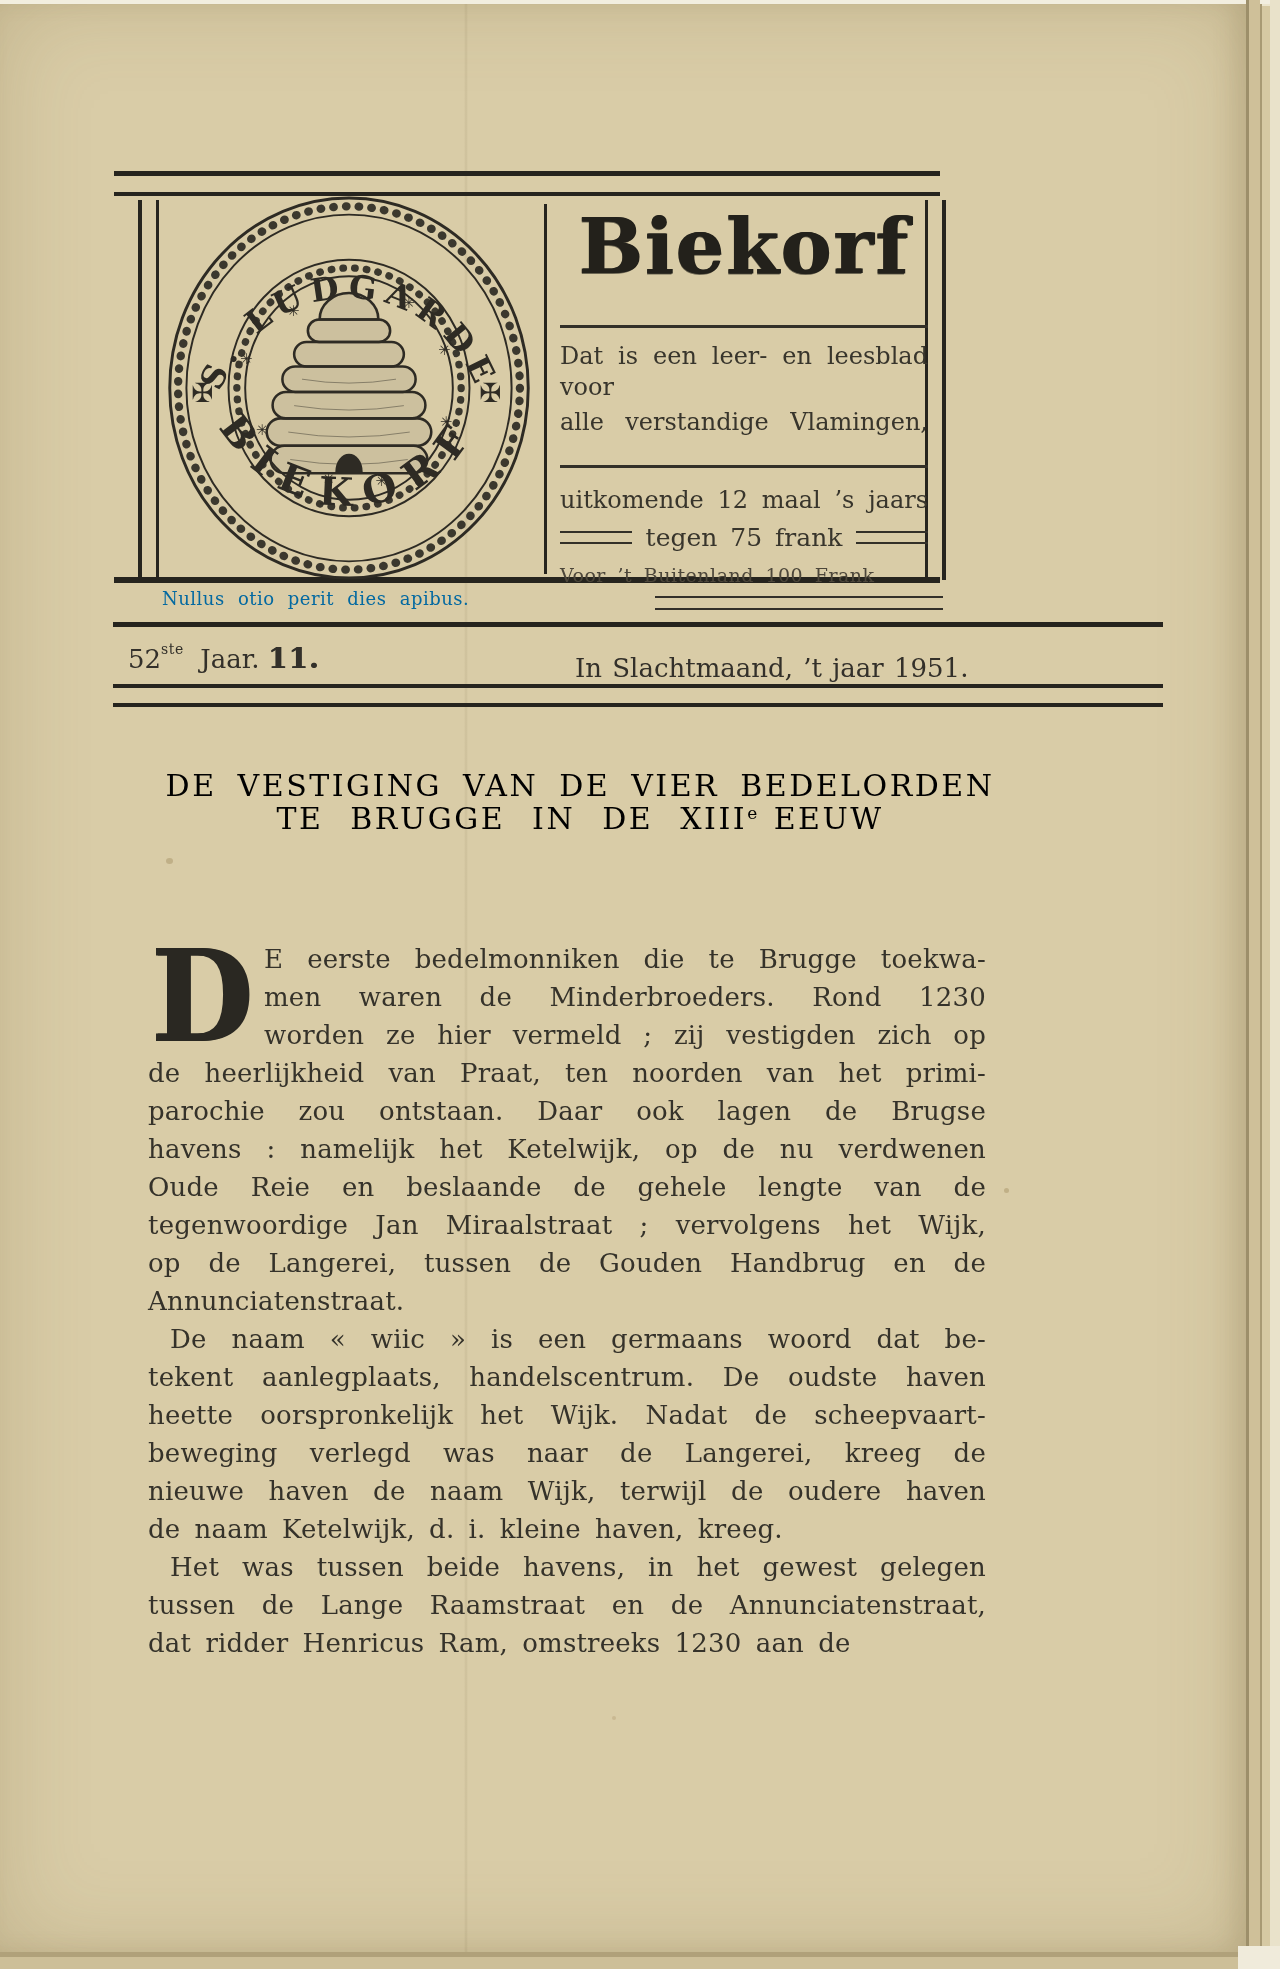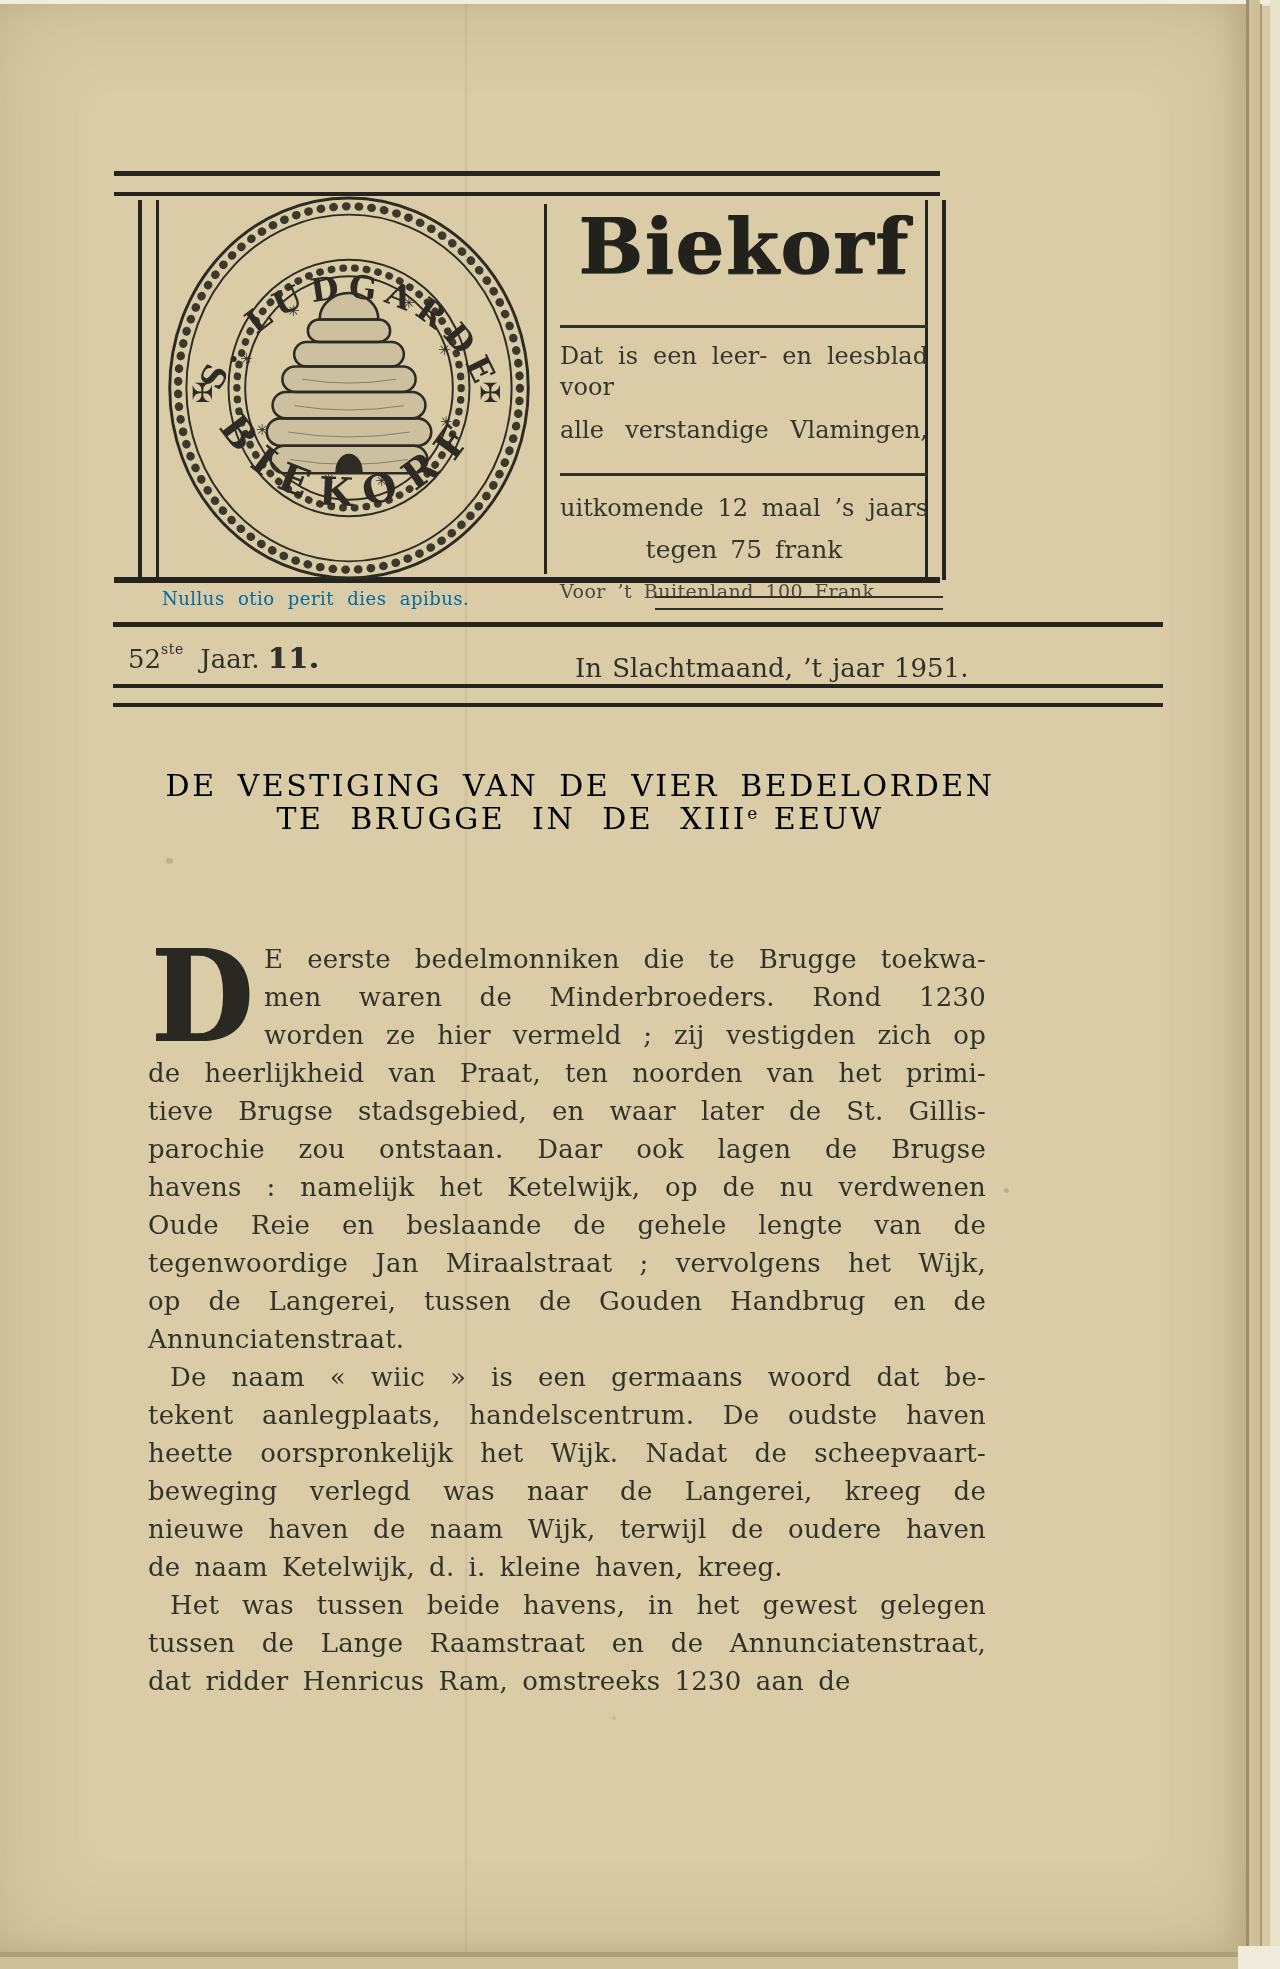--- a/index.html
+++ b/index.html
@@ -46,25 +46,25 @@
 
   .mast-right{position:absolute;left:560px;top:195px;width:368px;color:#2c2a23;}
   .mast-title{
     font-size:76px;line-height:80px;font-weight:bold;text-align:center;
     margin:12px 0 38px;color:#23211b;letter-spacing:2px;
     text-shadow:1.2px 0 0 #23211b, 0 1px 0 rgba(35,33,27,.6);
   }
   .mast-rule{height:3px;background:#333028;}
   .tagline{margin-top:13px;font-size:24px;line-height:31px;color:#38352c;
     text-align:justify;text-align-last:justify;word-spacing:.12em;}
-  .tagline.second{margin-top:12px;}
+  .tagline.second{margin-top:4px;}
   .mast-rule.r2{margin-top:27px;}
   .freq{margin-top:17px;font-size:24px;line-height:31px;color:#38352c;
     text-align:justify;text-align-last:justify;}
-  .price-row{margin-top:7px;display:flex;align-items:center;font-size:25px;color:#38352c;flex-direction:column;}
+  .price-row{margin-top:7px;display:flex;align-items:center;font-size:25px;color:#38352c;}
   .price-row .eq{flex:1;height:9px;border-top:2px solid #333028;border-bottom:2px solid #333028;}
   .price-row .price-text{margin:0 14px;white-space:nowrap;word-spacing:.2em;}
   .foreign{margin-top:12px;text-align:left;font-size:19px;color:#4c463a;
     letter-spacing:.5px;word-spacing:5px;}
 
   
   .motto{position:absolute;left:162px;top:588px;font-size:18px;color:#0369a1;
     word-spacing:7px;letter-spacing:.5px;}
   .motto-eq{position:absolute;left:655px;top:596px;width:288px;height:10px;
     border-top:2px solid #33302a;border-bottom:2px solid #33302a;}
@@ -181,21 +181,20 @@
 
     <div class="a-title t1">DE VESTIGING VAN DE VIER BEDELORDEN</div>
     <div class="a-title t2"><span>TE BRUGGE IN DE XIII</span><sup>e</sup><span class="sp"></span><span>EEUW</span></div>
 
     <div class="body-block">
       <div class="dropcap">D</div>
       <div class="bl dc">E eerste bedelmonniken die te Brugge toekwa-</div>
       <div class="bl dc">men waren de Minderbroeders. Rond 1230</div>
       <div class="bl dc">worden ze hier vermeld ; zij vestigden zich op</div>
       <div class="bl">de heerlijkheid van Praat, ten noorden van het primi-</div>
-      <div class="bl">tieve Brugse stadsgebied, en waar later de St. Gillis-</div>
       <div class="bl">parochie zou ontstaan. Daar ook lagen de Brugse</div>
       <div class="bl">havens : namelijk het Ketelwijk, op de nu verdwenen</div>
       <div class="bl">Oude Reie en beslaande de gehele lengte van de</div>
       <div class="bl">tegenwoordige Jan Miraalstraat ; vervolgens het Wijk,</div>
       <div class="bl">op de Langerei, tussen de Gouden Handbrug en de</div>
       <div class="bl last">Annunciatenstraat.</div>
 
       <div class="bl ind">De naam « wiic » is een germaans woord dat be-</div>
       <div class="bl">tekent aanlegplaats, handelscentrum. De oudste haven</div>
       <div class="bl">heette oorspronkelijk het Wijk. Nadat de scheepvaart-</div>

